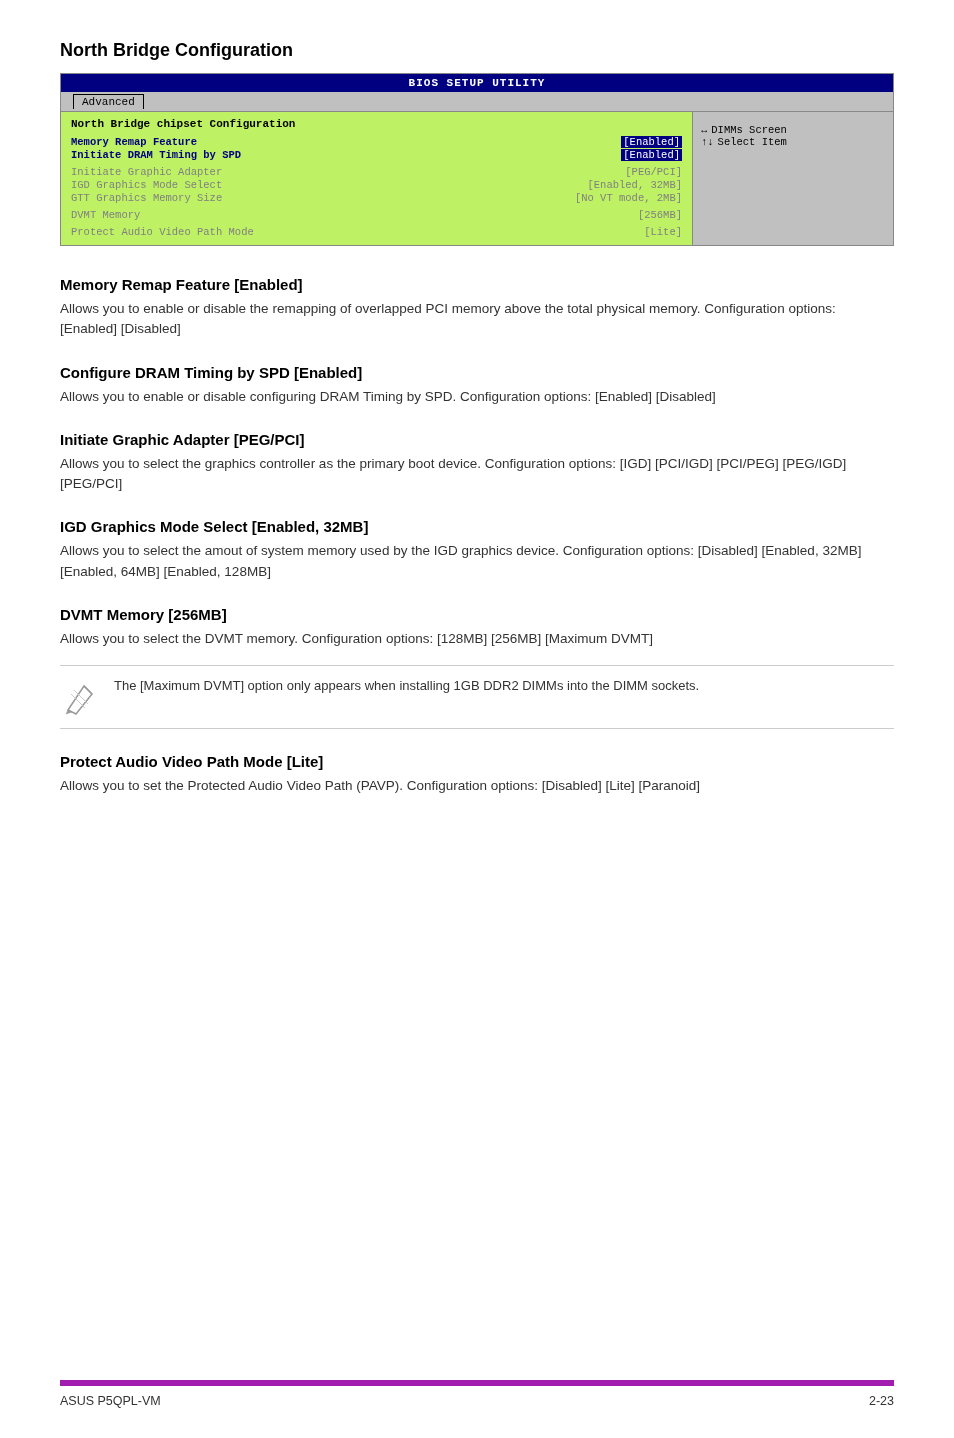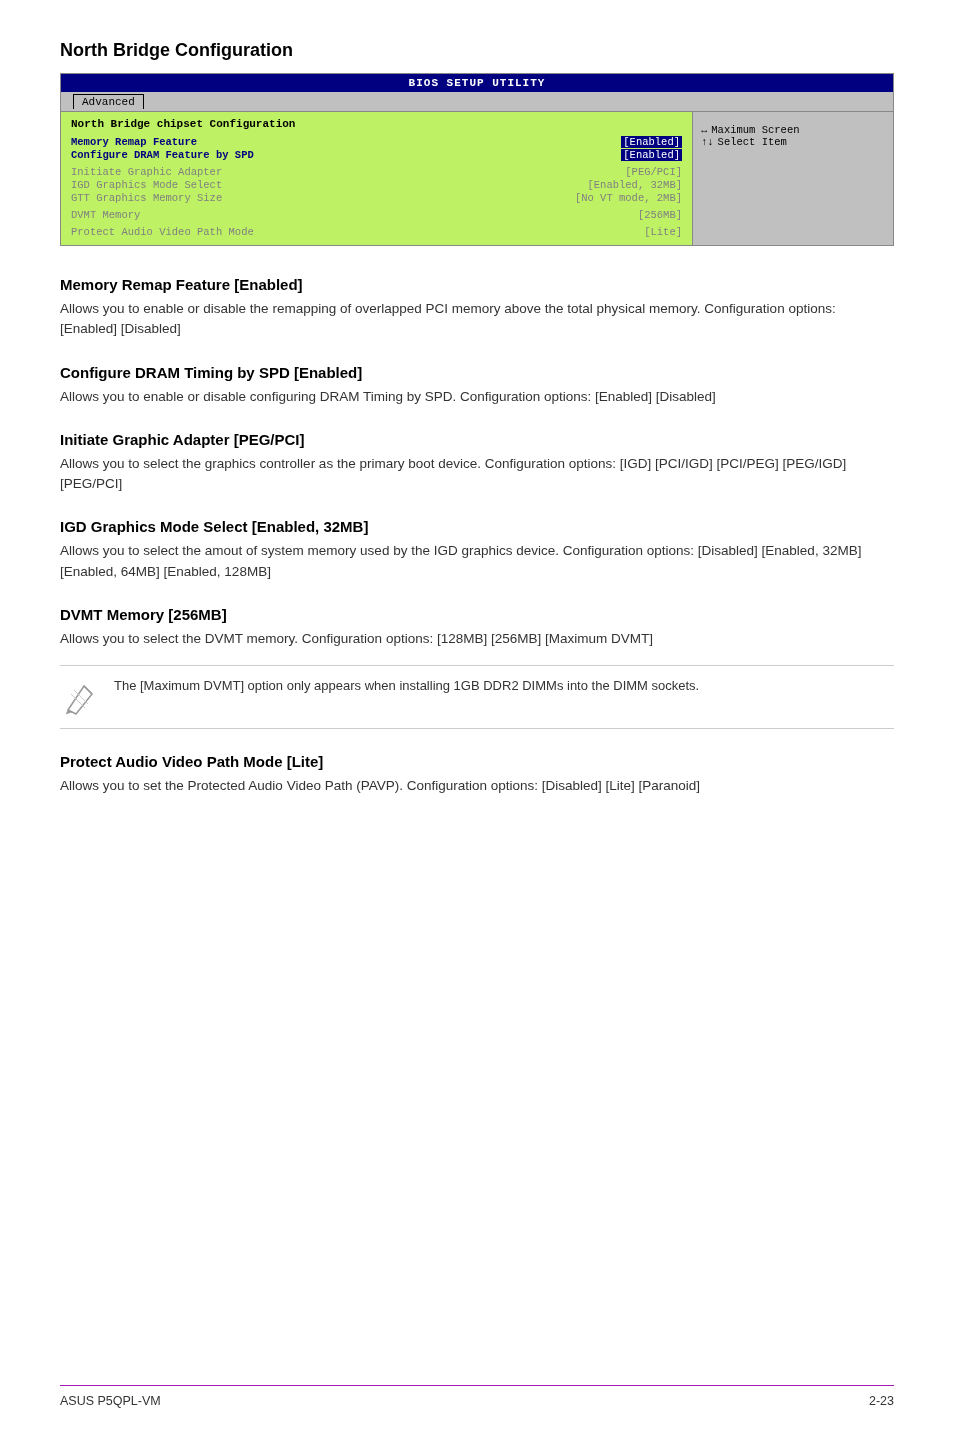--- a/index.html
+++ b/index.html
@@ -180,21 +180,21 @@
 
     
     .page-footer {
       position: fixed;
       bottom: 30px;
       left: 60px;
       right: 60px;
       display: flex;
       justify-content: space-between;
       align-items: center;
-      border-top: 1px solid #a21caf;
+      border-top: 6px solid #a21caf;
       padding-top: 8px;
       font-size: 12.5px;
       color: #333;
     }
   </style>
 </head>
 <body>
 
 <div class="page-content">
 
@@ -208,21 +208,21 @@
       </div>
       <div class="bios-body">
         <div class="bios-main">
           <div class="bios-subtitle">North Bridge chipset Configuration</div>
 
           <div class="bios-row">
             <span class="bios-label highlight">Memory Remap Feature</span>
             <span class="bios-value highlight">[Enabled]</span>
           </div>
           <div class="bios-row">
-            <span class="bios-label highlight">Configure DRAM Feature by SPD</span>
+            <span class="bios-label highlight">Initiate DRAM Timing by SPD</span>
             <span class="bios-value highlight">[Enabled]</span>
           </div>
 
           <div class="bios-spacer"></div>
 
           <div class="bios-row">
             <span class="bios-label">Initiate Graphic Adapter</span>
             <span class="bios-value">[PEG/PCI]</span>
           </div>
           <div class="bios-row">
@@ -246,21 +246,21 @@
           <div class="bios-row">
             <span class="bios-label">Protect Audio Video Path Mode</span>
             <span class="bios-value">[Lite]</span>
           </div>
         </div>
 
         <div class="bios-sidebar">
           <div class="bios-nav">
             <div class="bios-nav-row">
               <span class="bios-nav-key">↔</span>
-              <span>Maximum Screen</span>
+              <span>DIMMs Screen</span>
             </div>
             <div class="bios-nav-row">
               <span class="bios-nav-key">↑↓</span>
               <span>Select Item</span>
             </div>
           </div>
         </div>
       </div>
     </div>
   </div>

